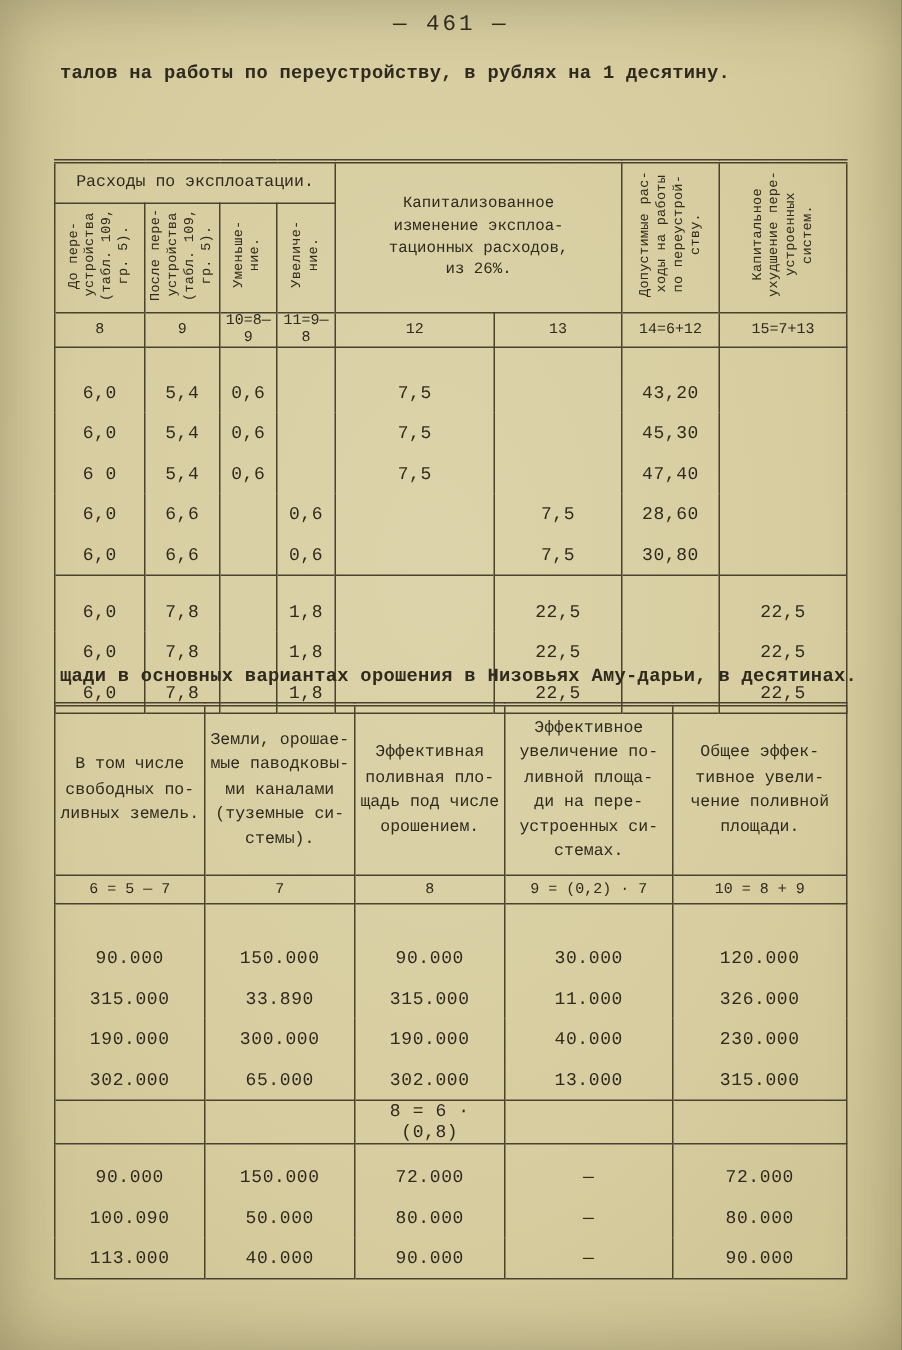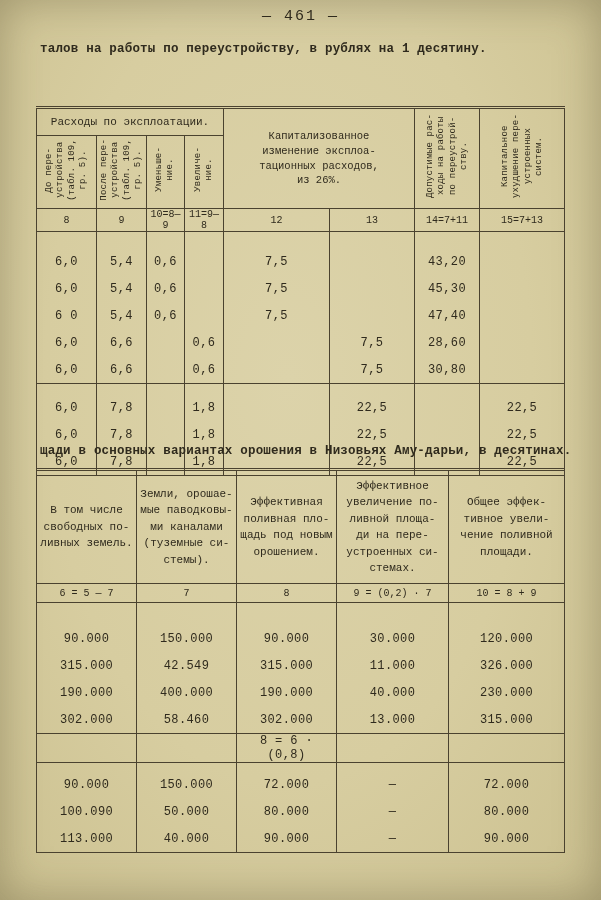--- a/index.html
+++ b/index.html
@@ -94,21 +94,21 @@
         <th class="vert"><span>Увеличе-
 ние.</span></th>
       </tr>
       <tr class="nums">
           <td>8</td>
           <td>9</td>
           <td>10=8—9</td>
           <td>11=9—8</td>
           <td>12</td>
           <td>13</td>
-          <td>14=7+11</td>
+          <td>14=6+12</td>
           <td>15=7+13</td>
         </tr>
     </thead>
     <tbody class="grp-a">
         <tr>
           <td>6,0</td>
           <td>5,4</td>
           <td>0,6</td>
           <td></td>
           <td>7,5</td>
@@ -206,21 +206,21 @@
         <th class="h2">В том числе
 свободных по-
 ливных земель.</th>
         <th class="h2">Земли, орошае-
 мые паводковы-
 ми каналами
 (туземные си-
 стемы).</th>
         <th class="h2">Эффективная
 поливная пло-
-щадь под новым
+щадь под числе
 орошением.</th>
         <th class="h2">Эффективное
 увеличение по-
 ливной площа-
 ди на пере-
 устроенных си-
 стемах.</th>
         <th class="h2">Общее эффек-
 тивное увели-
 чение поливной
@@ -237,35 +237,35 @@
     <tbody class="grp-a">
         <tr>
           <td>90.000</td>
           <td>150.000</td>
           <td>90.000</td>
           <td>30.000</td>
           <td>120.000</td>
         </tr>
         <tr>
           <td>315.000</td>
-          <td>42.549</td>
+          <td>33.890</td>
           <td>315.000</td>
           <td>11.000</td>
           <td>326.000</td>
         </tr>
         <tr>
           <td>190.000</td>
-          <td>400.000</td>
+          <td>300.000</td>
           <td>190.000</td>
           <td>40.000</td>
           <td>230.000</td>
         </tr>
         <tr>
           <td>302.000</td>
-          <td>58.460</td>
+          <td>65.000</td>
           <td>302.000</td>
           <td>13.000</td>
           <td>315.000</td>
         </tr>
       </tbody>
     <tbody class="sep">
       <tr>
         <td></td>
         <td></td>
         <td>8 = 6 · (0,8)</td>

